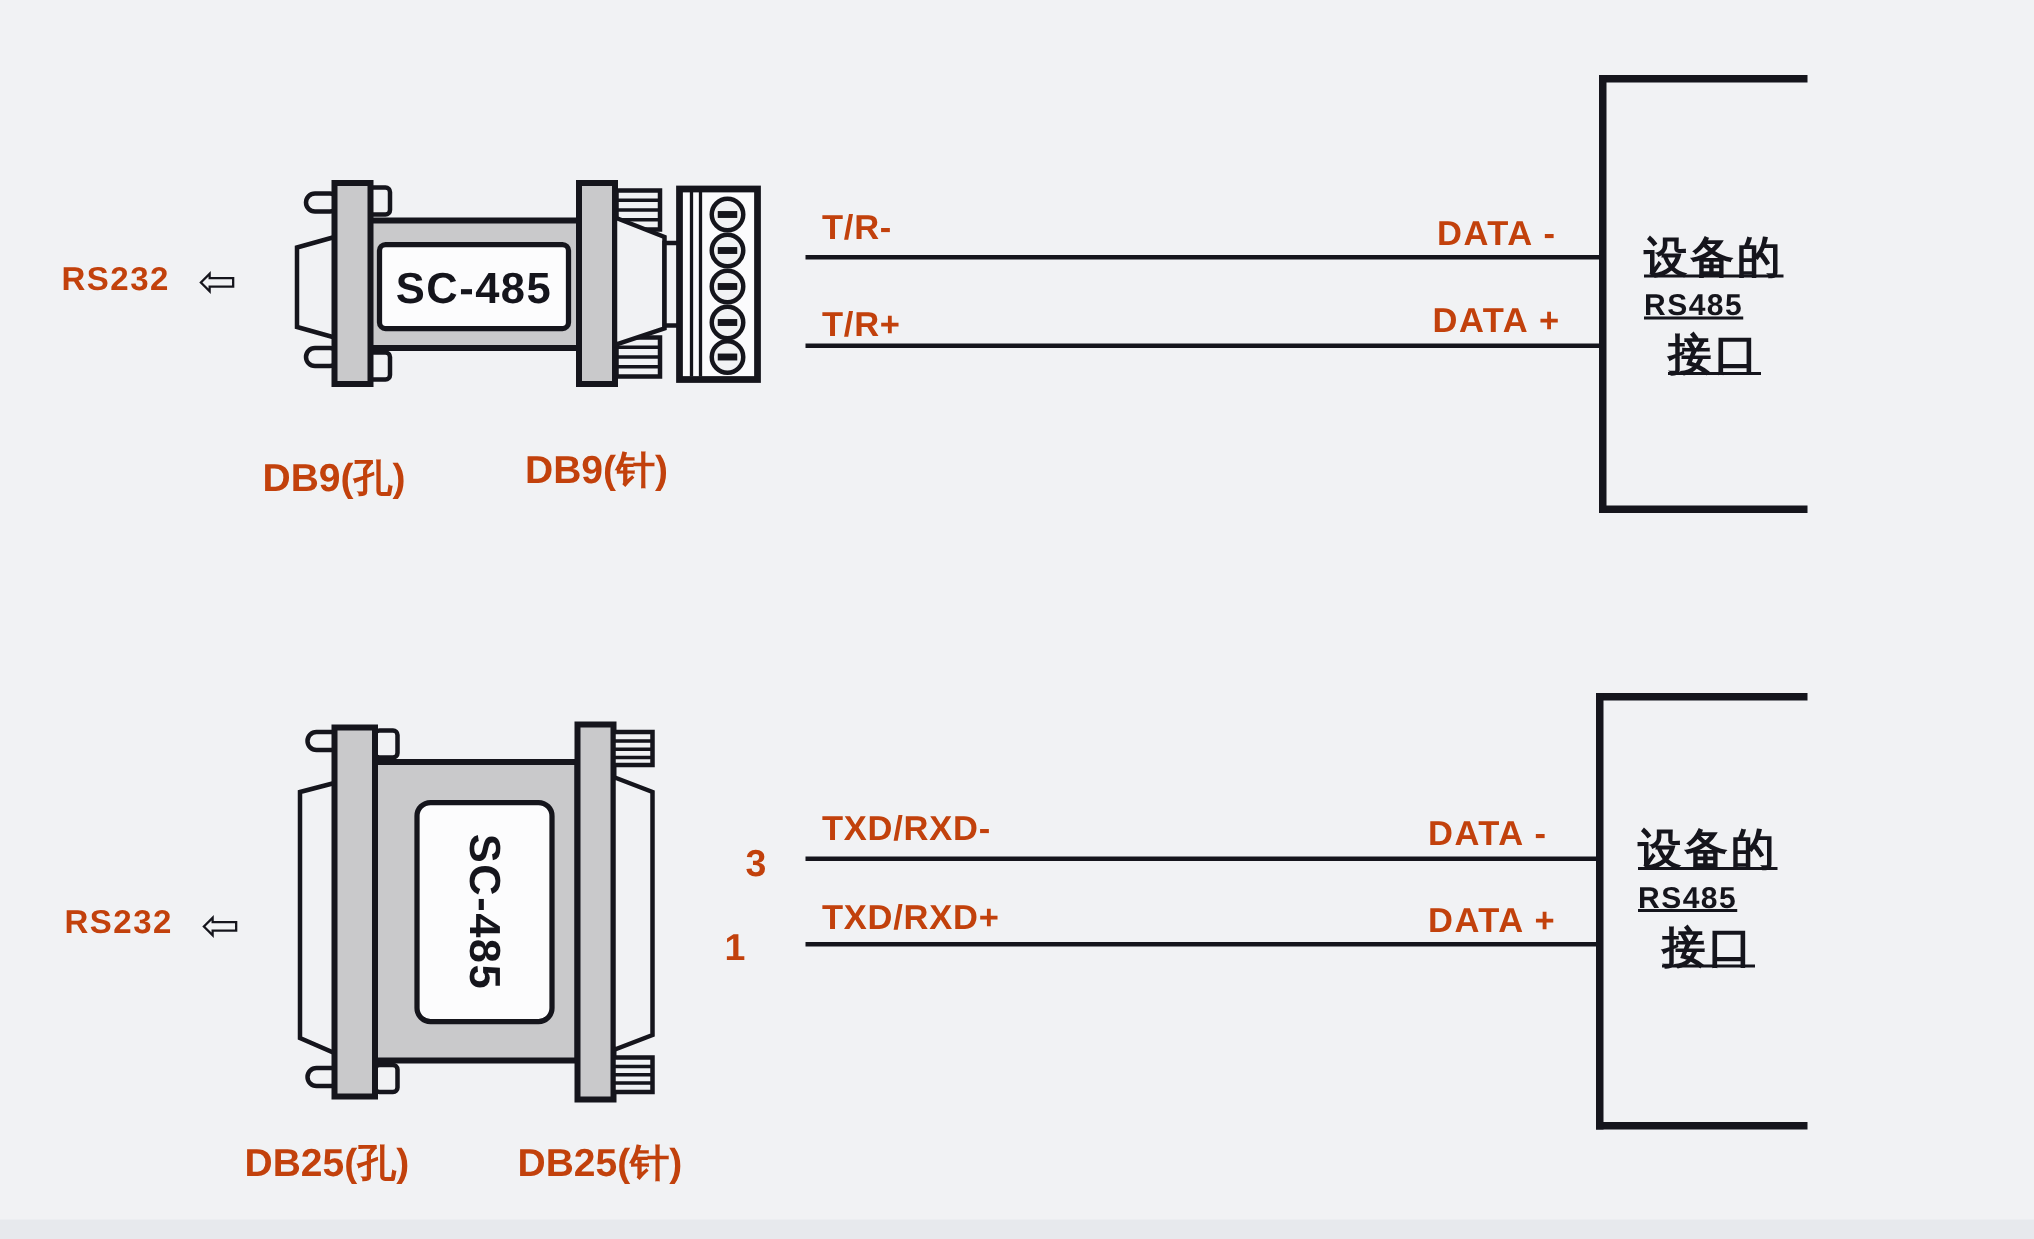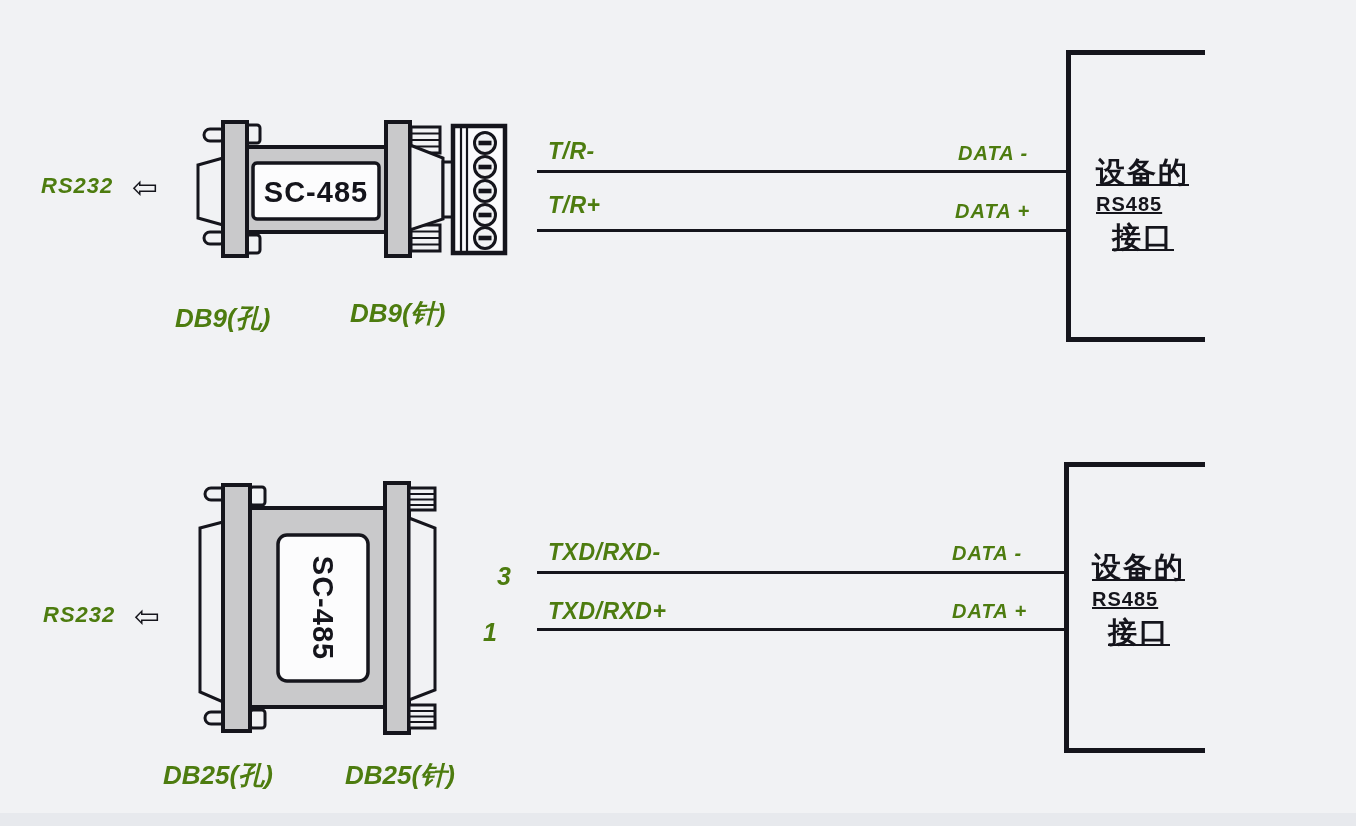--- a/index.html
+++ b/index.html
@@ -3,26 +3,26 @@
 <meta charset="utf-8">
 <style>
   html,body{margin:0;padding:0;background:#dfe1e5;}
   .canvas{
     position:relative;width:1356px;height:826px;overflow:hidden;
     background:#f1f2f4;
     font-family:"Liberation Sans","DejaVu Sans",sans-serif;
     color:#15151c;
   }
   .abs{position:absolute;}
-  .lbl{position:absolute;font-weight:bold;white-space:nowrap;color:#4d7c0f;font-style:italic;}
+  .lbl{position:absolute;font-weight:bold;white-space:nowrap;color:#c2410c;}
   .src{font-size:22px;letter-spacing:1px;}
   .arrow-glyph{position:absolute;font-size:31px;font-weight:normal;line-height:1;color:#15151c;}
   .pinlbl{font-size:25px;}
   .wirelbl{font-size:23px;letter-spacing:0.5px;}
-  .datalbl{font-size:20px;letter-spacing:1px;}
+  .datalbl{font-size:23px;letter-spacing:1px;}
   .conlbl{font-size:26px;}
   .wire{position:absolute;height:3px;background:#15151c;}
   .devbox{position:absolute;border:5px solid #15151c;border-right:none;box-sizing:border-box;background:transparent;}
   .devtext{position:absolute;font-weight:bold;text-decoration:underline;}
   .devtext .l1{font-size:29px;line-height:33px;letter-spacing:2px;}
   .devtext .l2{font-size:20px;line-height:31px;letter-spacing:1px;}
   .devtext .l3{font-size:29px;line-height:34px;letter-spacing:2px;margin-left:16px;}
   .devtext div{white-space:nowrap;}
   svg .gray{fill:#c9c9cb;stroke:#15151c;stroke-width:4;}
   svg .part{fill:#f1f2f4;stroke:#15151c;stroke-width:3;}
@@ -94,21 +94,21 @@
     </svg>
 
     <span class="lbl conlbl" style="left:175px;top:301px;">DB9(孔)</span>
     <span class="lbl conlbl" style="left:350px;top:296px;">DB9(针)</span>
 
     <div class="wire" style="left:537px;top:170px;width:529px;"></div>
     <div class="wire" style="left:537px;top:229px;width:529px;"></div>
 
     <span class="lbl wirelbl" style="left:548px;top:138px;">T/R-</span>
     <span class="lbl datalbl" style="left:958px;top:142px;">DATA -</span>
-    <span class="lbl wirelbl" style="left:548px;top:192px;">T/R+</span>
+    <span class="lbl wirelbl" style="left:548px;top:203px;">T/R+</span>
     <span class="lbl datalbl" style="left:955px;top:200px;">DATA +</span>
 
     <div class="devbox" style="left:1066px;top:50px;width:139px;height:292px;"></div>
     <div class="devtext" style="left:1096px;top:156px;">
       <div class="l1">设备的</div>
       <div class="l2">RS485</div>
       <div class="l3">接口</div>
     </div>
   </section>
 

